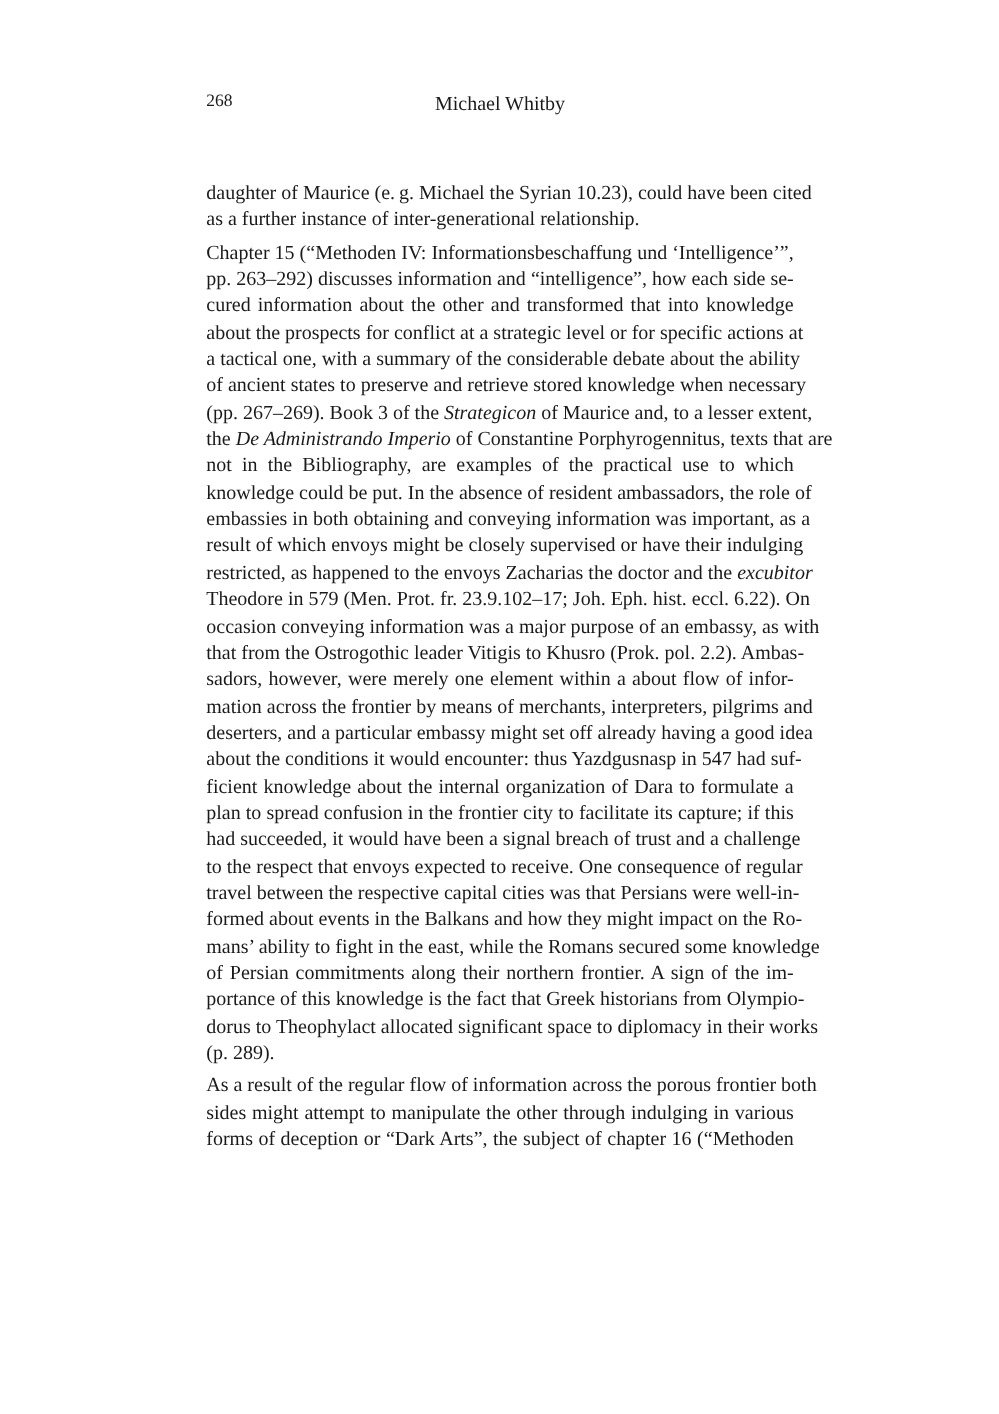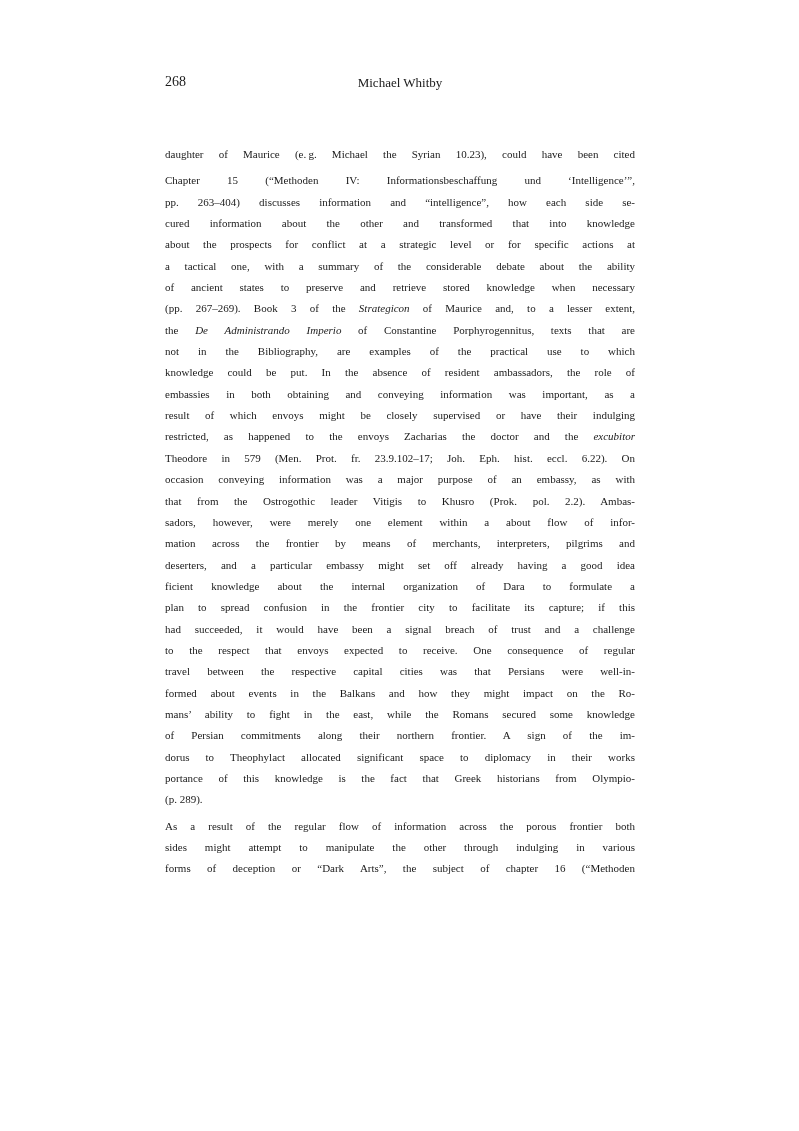--- a/index.html
+++ b/index.html
@@ -29,28 +29,28 @@
     top: 0;
     font-size: 14px;
     text-align: right;
   }
   .running-title {
     position: absolute;
     left: 0;
     right: 0;
     top: 1px;
     text-align: center;
-    font-size: 13px;
+    font-size: 16px;
   }
   .body-text {
     position: absolute;
     top: 144px;
     left: 165px;
     width: 470px;
-    font-size: 11px;
+    font-size: 16px;
     line-height: 21.35px;
     text-align: justify;
     hyphens: manual;
   }
   .body-text p {
     margin: 0;
   }
   .body-text p + p {
     margin-top: 5px;
   }
@@ -72,51 +72,53 @@
 <body>
 
 <div class="running-head">
   <span class="page-number">268</span>
   <span class="running-title">Michael Whitby</span>
 </div>
 
 <div class="body-text" id="body-text">
     <p>
       <span class="line"><span>daughter of Maurice (e. g. Michael the Syrian 10.23), could have been cited</span></span>
+      <span class="line last"><span>as a further instance of inter-generational relationship.</span></span>
     </p>
     <p>
       <span class="line"><span>Chapter 15 (“Methoden IV: Informationsbeschaffung und ‘Intelligence’”,</span></span>
-      <span class="line"><span>pp. 263–404) discusses information and “intelligence”, how each side se-</span></span>
+      <span class="line"><span>pp. 263–292) discusses information and “intelligence”, how each side se-</span></span>
       <span class="line"><span>cured information about the other and transformed that into knowledge</span></span>
       <span class="line"><span>about the prospects for conflict at a strategic level or for specific actions at</span></span>
       <span class="line"><span>a tactical one, with a summary of the considerable debate about the ability</span></span>
       <span class="line"><span>of ancient states to preserve and retrieve stored knowledge when necessary</span></span>
       <span class="line"><span>(pp. 267–269). Book 3 of the </span><i>Strategicon</i><span> of Maurice and, to a lesser extent,</span></span>
       <span class="line"><span>the </span><i>De Administrando Imperio</i><span> of Constantine Porphyrogennitus, texts that are</span></span>
       <span class="line"><span>not in the Bibliography, are examples of the practical use to which</span></span>
       <span class="line"><span>knowledge could be put. In the absence of resident ambassadors, the role of</span></span>
       <span class="line"><span>embassies in both obtaining and conveying information was important, as a</span></span>
       <span class="line"><span>result of which envoys might be closely supervised or have their indulging</span></span>
       <span class="line"><span>restricted, as happened to the envoys Zacharias the doctor and the </span><i>excubitor</i></span>
       <span class="line"><span>Theodore in 579 (Men. Prot. fr. 23.9.102–17; Joh. Eph. hist. eccl. 6.22). On</span></span>
       <span class="line"><span>occasion conveying information was a major purpose of an embassy, as with</span></span>
       <span class="line"><span>that from the Ostrogothic leader Vitigis to Khusro (Prok. pol. 2.2). Ambas-</span></span>
       <span class="line"><span>sadors, however, were merely one element within a about flow of infor-</span></span>
       <span class="line"><span>mation across the frontier by means of merchants, interpreters, pilgrims and</span></span>
       <span class="line"><span>deserters, and a particular embassy might set off already having a good idea</span></span>
+      <span class="line"><span>about the conditions it would encounter: thus Yazdgusnasp in 547 had suf-</span></span>
       <span class="line"><span>ficient knowledge about the internal organization of Dara to formulate a</span></span>
       <span class="line"><span>plan to spread confusion in the frontier city to facilitate its capture; if this</span></span>
       <span class="line"><span>had succeeded, it would have been a signal breach of trust and a challenge</span></span>
       <span class="line"><span>to the respect that envoys expected to receive. One consequence of regular</span></span>
       <span class="line"><span>travel between the respective capital cities was that Persians were well-in-</span></span>
       <span class="line"><span>formed about events in the Balkans and how they might impact on the Ro-</span></span>
       <span class="line"><span>mans’ ability to fight in the east, while the Romans secured some knowledge</span></span>
       <span class="line"><span>of Persian commitments along their northern frontier. A sign of the im-</span></span>
+      <span class="line"><span>portance of this knowledge is the fact that Greek historians from Olympio-</span></span>
       <span class="line"><span>dorus to Theophylact allocated significant space to diplomacy in their works</span></span>
-      <span class="line"><span>portance of this knowledge is the fact that Greek historians from Olympio-</span></span>
       <span class="line last"><span>(p. 289).</span></span>
     </p>
     <p>
       <span class="line"><span>As a result of the regular flow of information across the porous frontier both</span></span>
       <span class="line"><span>sides might attempt to manipulate the other through indulging in various</span></span>
       <span class="line"><span>forms of deception or “Dark Arts”, the subject of chapter 16 (“Methoden</span></span>
     </p>
   </div>
 
 </body></html>

